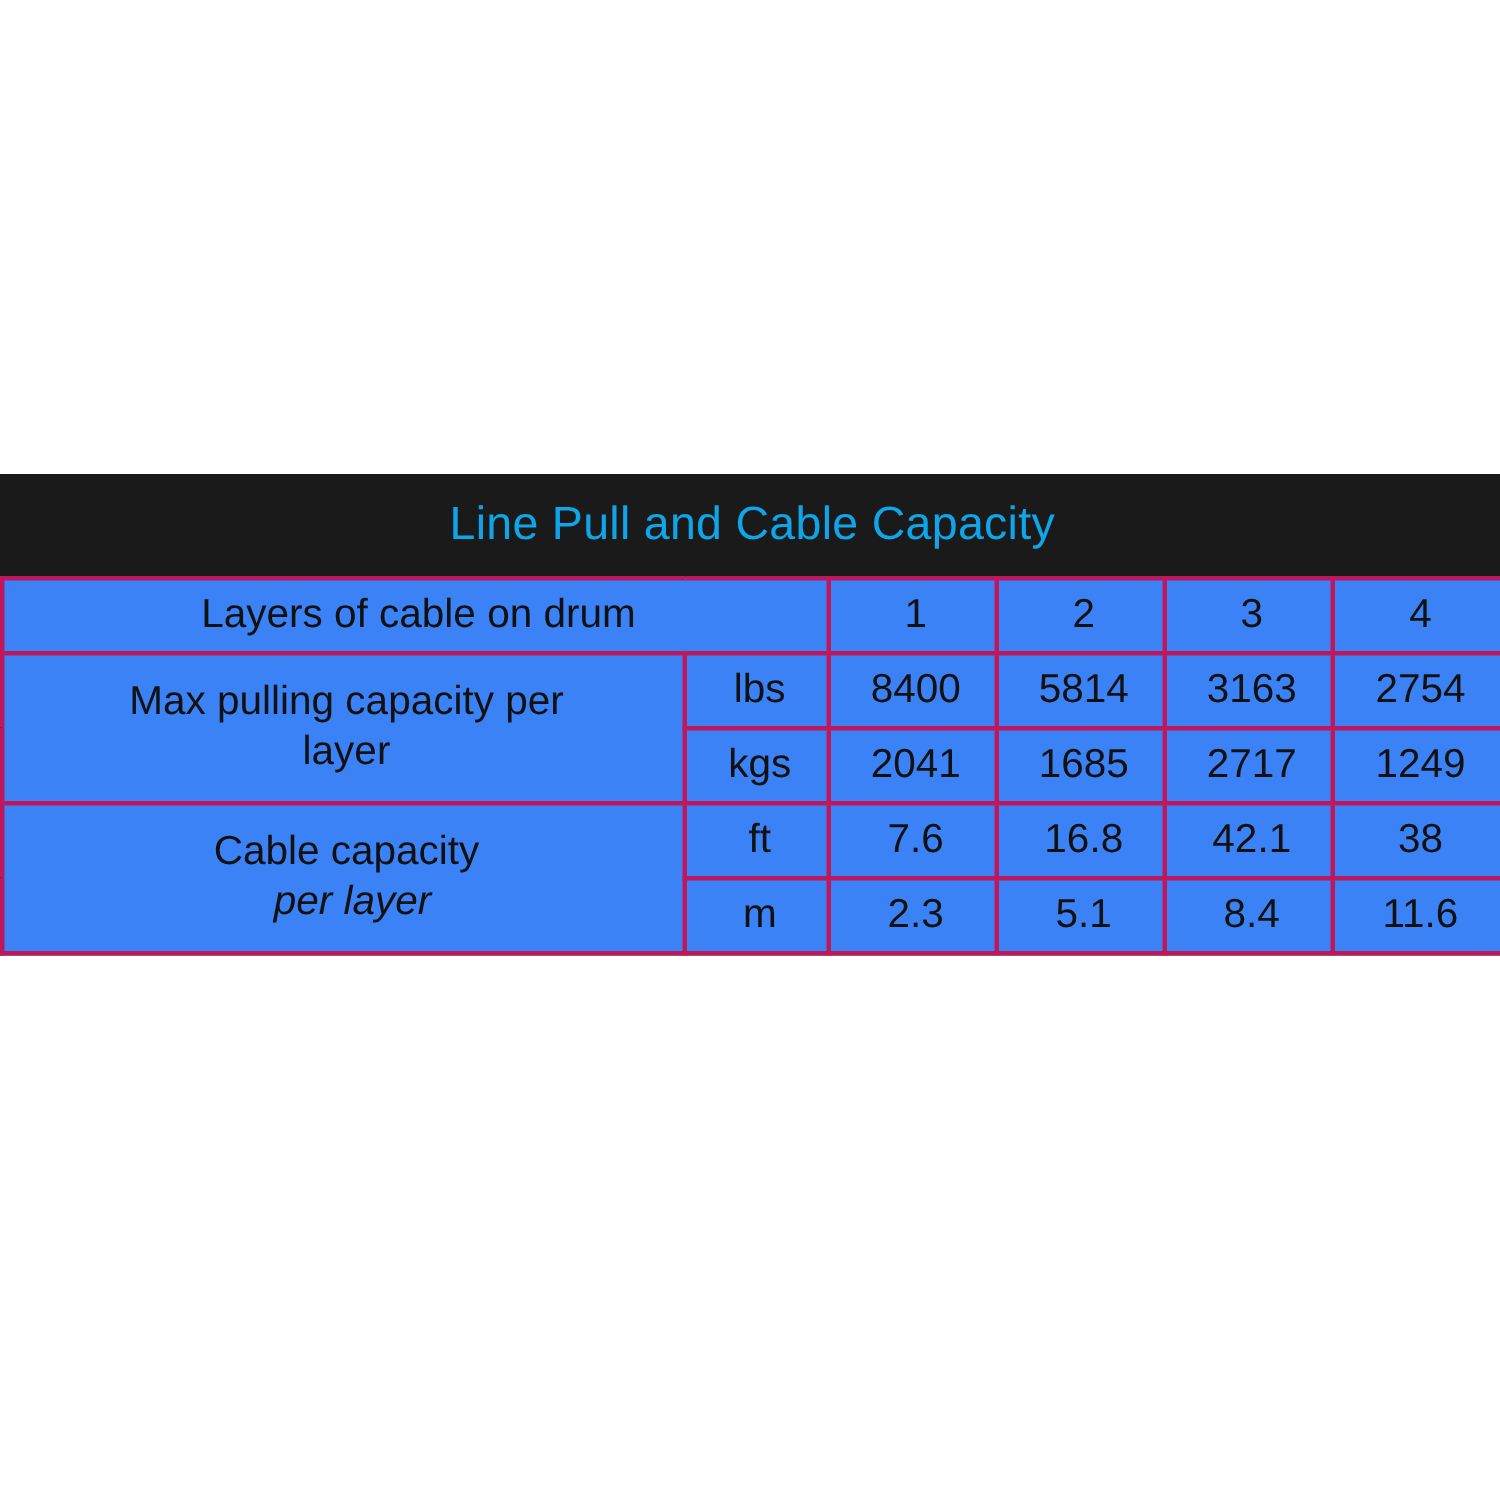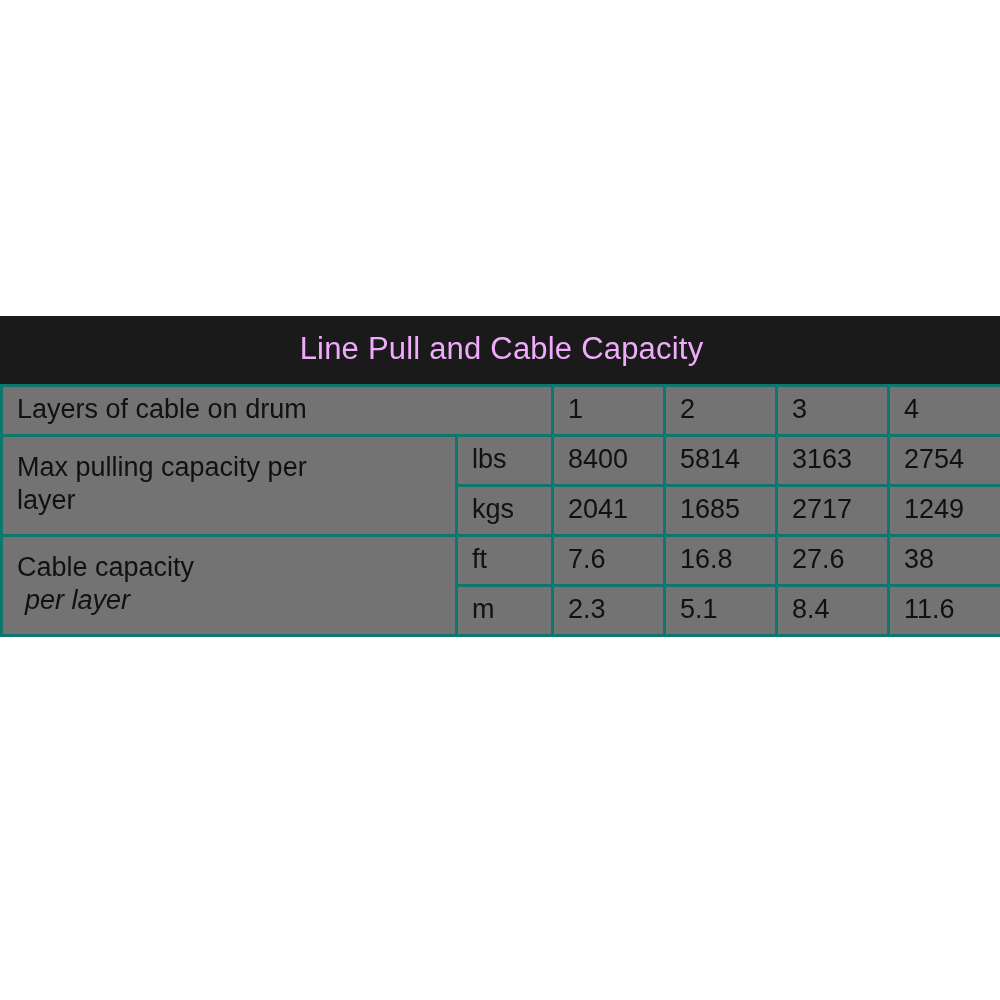--- a/index.html
+++ b/index.html
@@ -27,35 +27,35 @@
 
   table.capacity {
     border-collapse: collapse;
     width: 1000px;
     table-layout: fixed;
     background: #1a1a1a;
   }
 
   table.capacity td,
   table.capacity th {
-    border: 3px solid #0f766e;
-    background: #737373;
+    border: 3px solid #be185d;
+    background: #3b82f6;
     color: #111111;
     font-weight: normal;
     font-size: 27px;
     line-height: 1.22;
     padding: 6px 10px 8px 14px;
-    text-align: left;
+    text-align: center;
     vertical-align: middle;
     box-sizing: border-box;
   }
 
   table.capacity td.title-cell {
     background: #1a1a1a;
-    color: #f0abfc;
+    color: #0ea5e9;
     text-align: center;
     font-size: 31px;
     border: none;
     padding: 14px 0 16px 0;
     letter-spacing: 0.2px;
   }
 
   td.unit-cell {
     padding-left: 14px;
     margin-left: 28px;
@@ -125,21 +125,21 @@
       </tr>
 
       <tr>
         <td class="row-label" rowspan="2">
           <span>Cable capacity</span>
           <span class="label-line2 indent-line"> per layer</span>
         </td>
         <td class="unit-cell">ft</td>
         <td class="value-cell">7.6</td>
         <td class="value-cell">16.8</td>
-        <td class="value-cell">27.6</td>
+        <td class="value-cell">42.1</td>
         <td class="value-cell">38</td>
       </tr>
 
       <tr>
         <td class="unit-cell">m</td>
         <td class="value-cell">2.3</td>
         <td class="value-cell">5.1</td>
         <td class="value-cell">8.4</td>
         <td class="value-cell">11.6</td>
       </tr>

